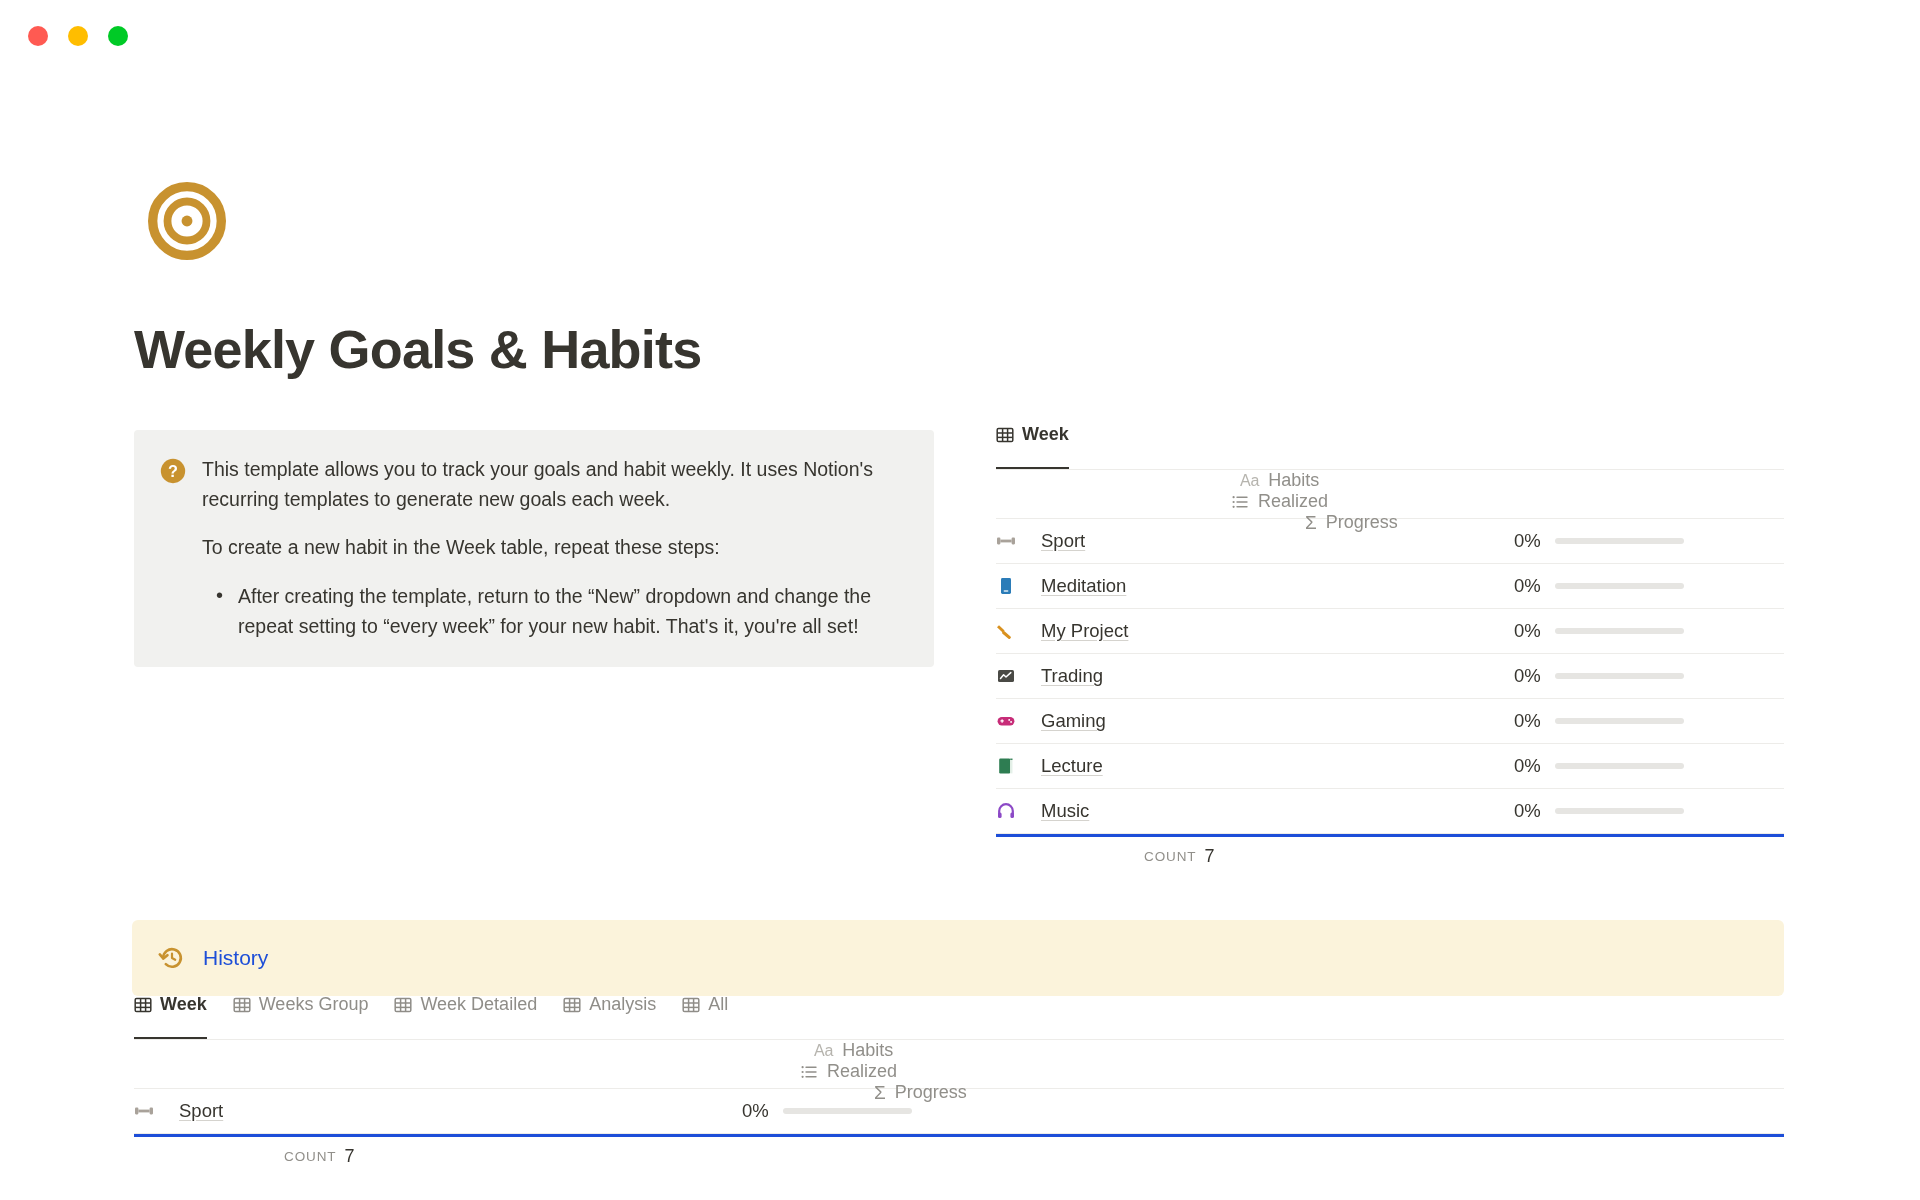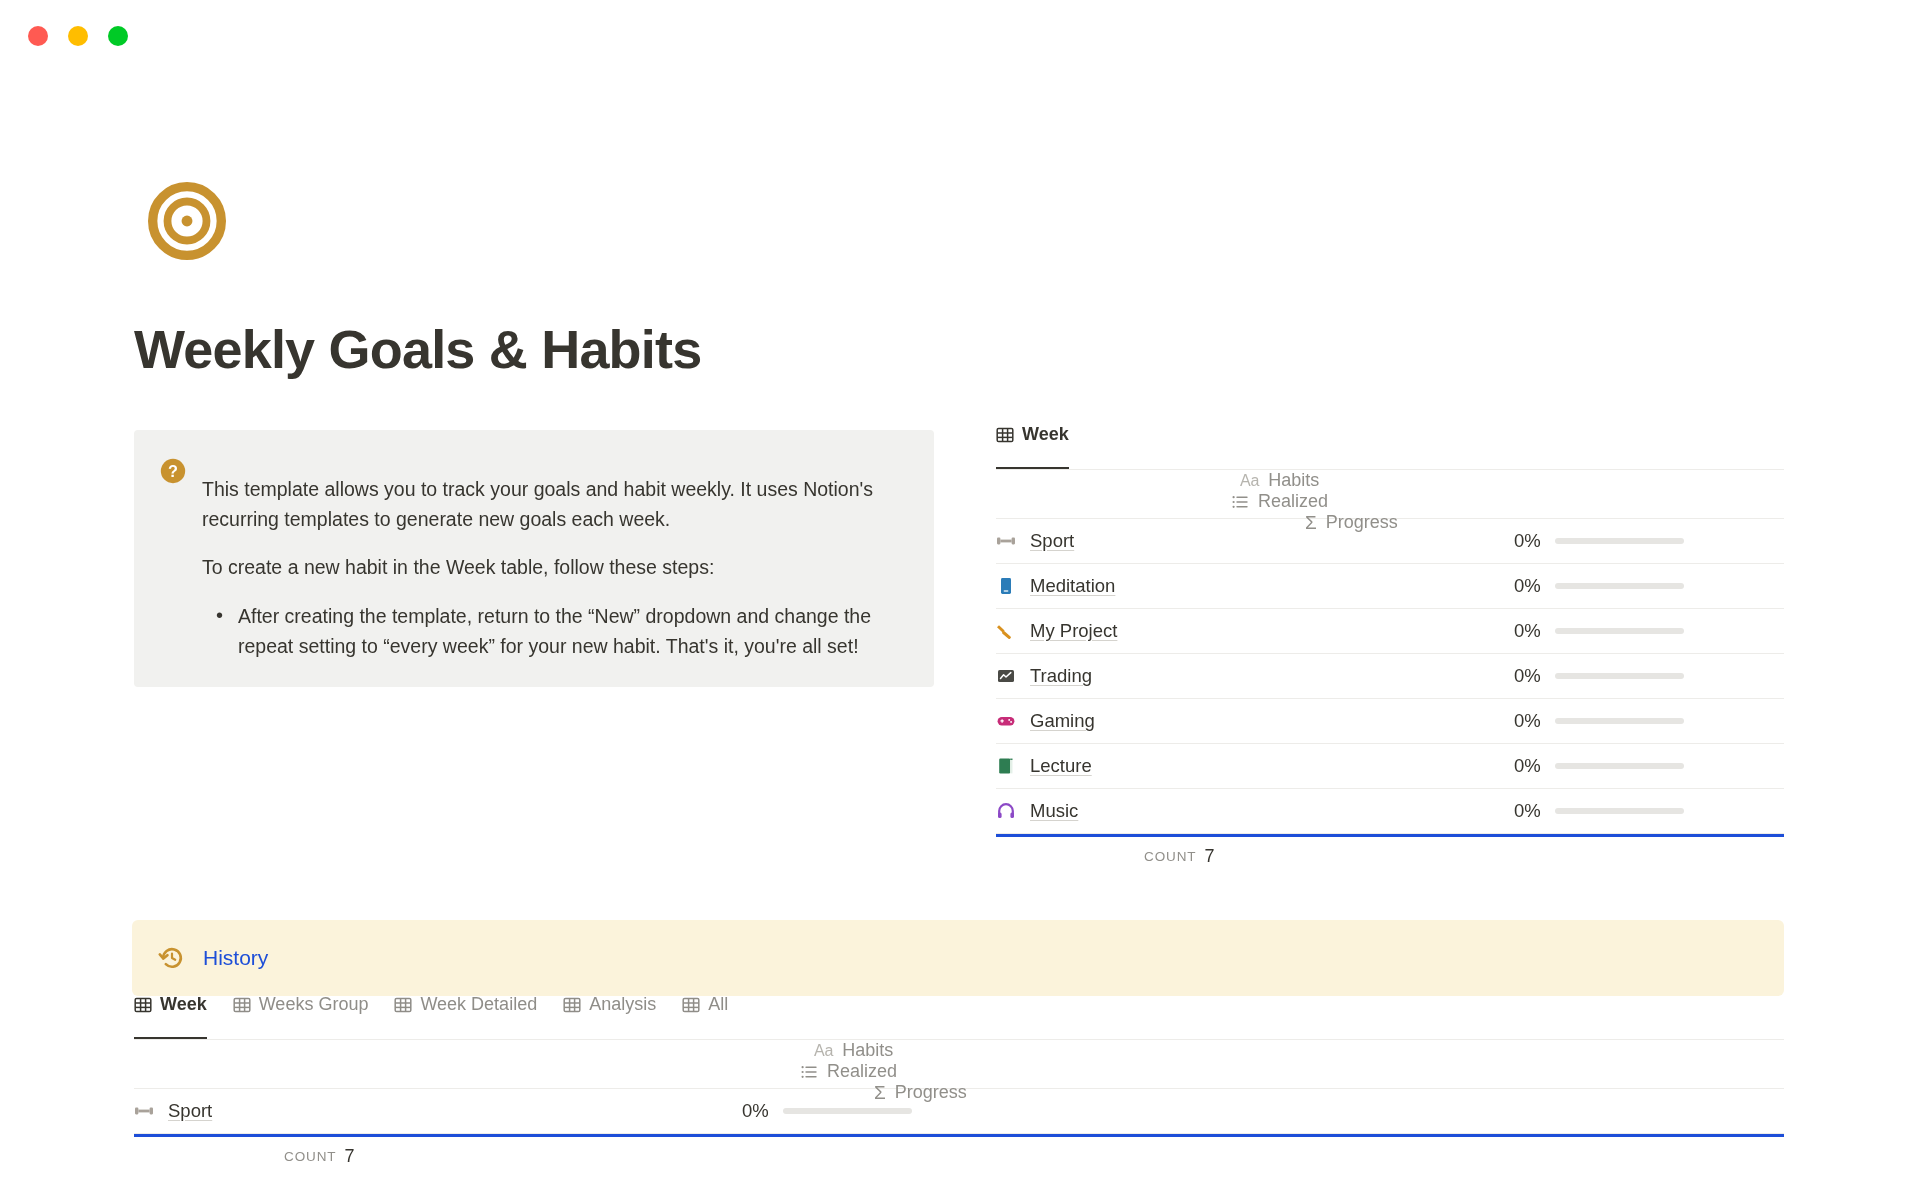--- a/index.html
+++ b/index.html
@@ -72,21 +72,21 @@
     box-sizing: border-box;
     display: flex;
     gap: 16px;
   }
   .callout-icon {
     flex: 0 0 auto;
     width: 26px;
     height: 26px;
     margin-top: 4px;
   }
-  .callout-body { flex: 1 1 auto; font-size: 19.5px; line-height: 1.55; color: #37352F; margin-top: 20px; }
+  .callout-body { flex: 1 1 auto; font-size: 19.5px; line-height: 1.55; color: #37352F; }
   .callout-body p { margin: 0 0 18px 0; }
   .callout-body p:last-child { margin-bottom: 0; }
   .callout-list { margin: 0; padding-left: 36px; list-style: none; }
   .callout-list li {
     position: relative;
     margin-bottom: 18px;
     line-height: 1.55;
   }
   .callout-list li:last-child { margin-bottom: 0; }
   .callout-list li::before {
@@ -152,21 +152,21 @@
   .hd-aa { font-size: 16px; color: #B6B4AE; font-weight: 400; letter-spacing: -0.2px; }
   .hd-sigma { font-size: 19px; color: #918F8A; line-height: 1; }
 
   .db-row {
     display: flex;
     align-items: center;
     height: 44px;
     border-bottom: 1px solid #EDECE9;
     font-size: 18.5px;
   }
-  .cell-name { display: flex; align-items: center; gap: 14px; }
+  .cell-name { display: flex; align-items: center; gap: 25px; }
   .row-emoji { width: 20px; height: 20px; display: block; flex: 0 0 auto; }
   .row-title {
     color: #37352F;
     text-decoration: underline;
     text-decoration-color: #D5D3CE;
     text-underline-offset: 3px;
     cursor: pointer;
   }
   .cell-realized { color: #37352F; }
   .cell-progress { display: flex; align-items: center; gap: 14px; }
@@ -253,21 +253,21 @@
 
   <div class="callout">
     <span class="callout-icon">
       <svg viewBox="0 0 32 32" width="26" height="26" aria-hidden="true">
         <circle cx="16" cy="16" r="15" fill="#C8922F"></circle>
         <text x="16" y="23" text-anchor="middle" font-family="Liberation Sans, sans-serif" font-size="20" font-weight="700" fill="#ffffff">?</text>
       </svg>
     </span>
     <div class="callout-body">
       <p>This template allows you to track your goals and habit weekly. It uses Notion's recurring templates to generate new goals each week.</p>
-      <p>To create a new habit in the Week table, follow these steps:</p>
+      <p>To create a new habit in the Week table, repeat these steps:</p>
       <ul class="callout-list">
         <li>After creating the template, return to the “New” dropdown and change the repeat setting to “every week” for your new habit. That's it, you're all set!</li>
       </ul>
     </div>
   </div>
 
   <div class="db-right">
 
     <div class="db-tabs">
       <div class="db-tab active">

